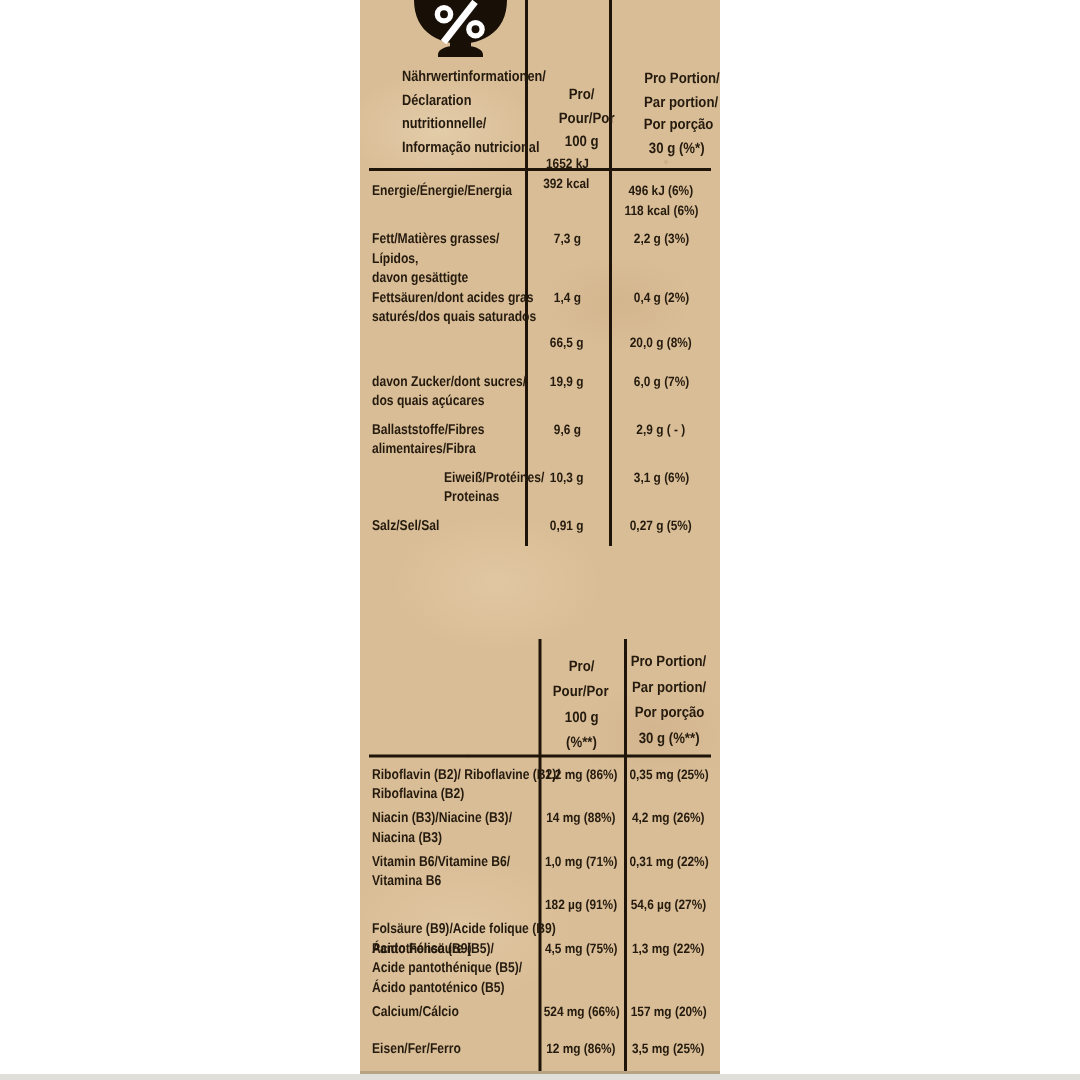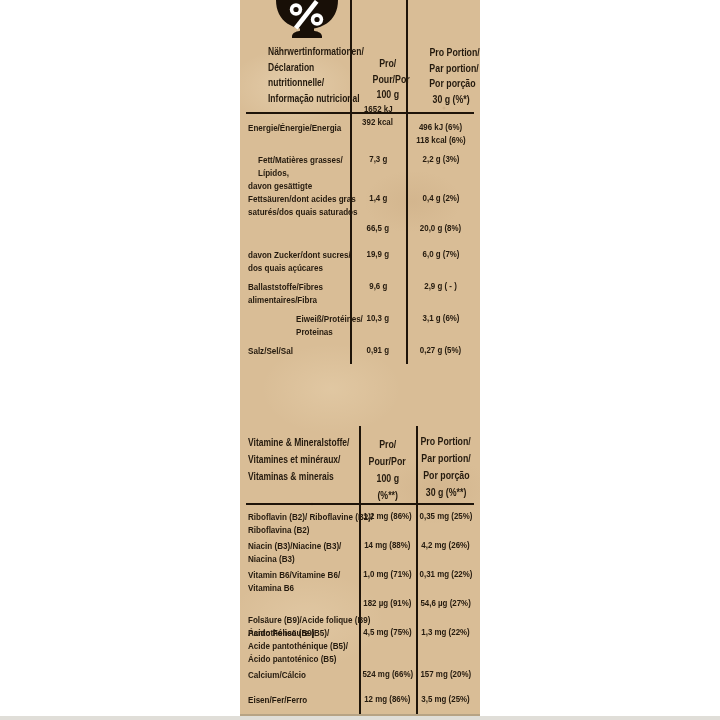--- a/index.html
+++ b/index.html
@@ -73,21 +73,21 @@
         <div class="t-line"><span class="tx">Energie/Énergie/Energia</span></div>
       </div>
       <div class="cell row-val cen" style="left: 110px; top: 103px; width: 56px;">
         <div class="t-line"><span class="tx">1652 kJ</span></div>
         <div class="t-line"><span class="tx">392 kcal</span></div>
       </div>
       <div class="cell row-val cen" style="left: 166px; top: 121px; width: 70px;">
         <div class="t-line"><span class="tx">496 kJ (6%)</span></div>
         <div class="t-line"><span class="tx">118 kcal (6%)</span></div>
       </div>
-      <div class="cell row-lab lab" style="left: 18px; top: 153px; width: 100px;">
+      <div class="cell row-lab lab" style="left: 8px; top: 153px; width: 100px;">
         <div class="t-line"><span class="tx">Fett/Matières grasses/</span></div>
         <div class="t-line"><span class="tx">Lípidos,</span></div>
       </div>
       <div class="cell row-val cen" style="left: 110px; top: 153px; width: 56px;">
         <div class="t-line"><span class="tx">7,3 g</span></div>
       </div>
       <div class="cell row-val cen" style="left: 166px; top: 153px; width: 70px;">
         <div class="t-line"><span class="tx">2,2 g (3%)</span></div>
       </div>
       <div class="cell row-lab lab" style="left: 8px; top: 179px; width: 100px;">
@@ -144,25 +144,20 @@
         <div class="t-line"><span class="tx">0,91 g</span></div>
       </div>
       <div class="cell row-val cen" style="left: 166px; top: 344px; width: 70px;">
         <div class="t-line"><span class="tx">0,27 g (5%)</span></div>
       </div>
     </div>
   <div id="t2" style="position: absolute; left: 0px; top: 426px; width: 240px; height: 294px;">
       <div class="vline" style="left: 119px; top: 0px; height: 288px;"></div>
       <div class="vline" style="left: 176px; top: 0px; height: 288px;"></div>
       <div class="hline" style="left: 6px; top: 77px; width: 228px;"></div>
-      <div class="cell hdr2 lab" style="left: 8px; top: 8px; width: 108px;">
-        <div class="t-line"><span class="tx">Vitamine &amp; Mineralstoffe/</span></div>
-        <div class="t-line"><span class="tx">Vitamines et minéraux/</span></div>
-        <div class="t-line"><span class="tx">Vitaminas &amp; minerais</span></div>
-      </div>
       <div class="cell hdr2 cen" style="left: 119px; top: 10px; width: 57px;">
         <div class="t-line"><span class="tx">Pro/</span></div>
         <div class="t-line"><span class="tx">Pour/Por</span></div>
         <div class="t-line"><span class="tx">100 g</span></div>
         <div class="t-line"><span class="tx">(%**)</span></div>
       </div>
       <div class="cell hdr2 cen" style="left: 176px; top: 7px; width: 60px;">
         <div class="t-line"><span class="tx">Pro Portion/</span></div>
         <div class="t-line"><span class="tx">Par portion/</span></div>
         <div class="t-line"><span class="tx">Por porção</span></div>

